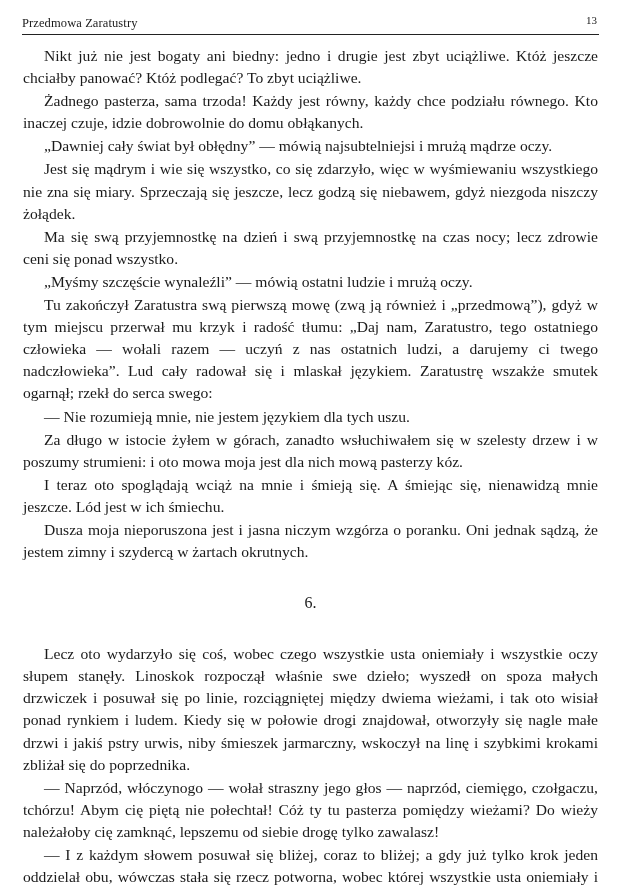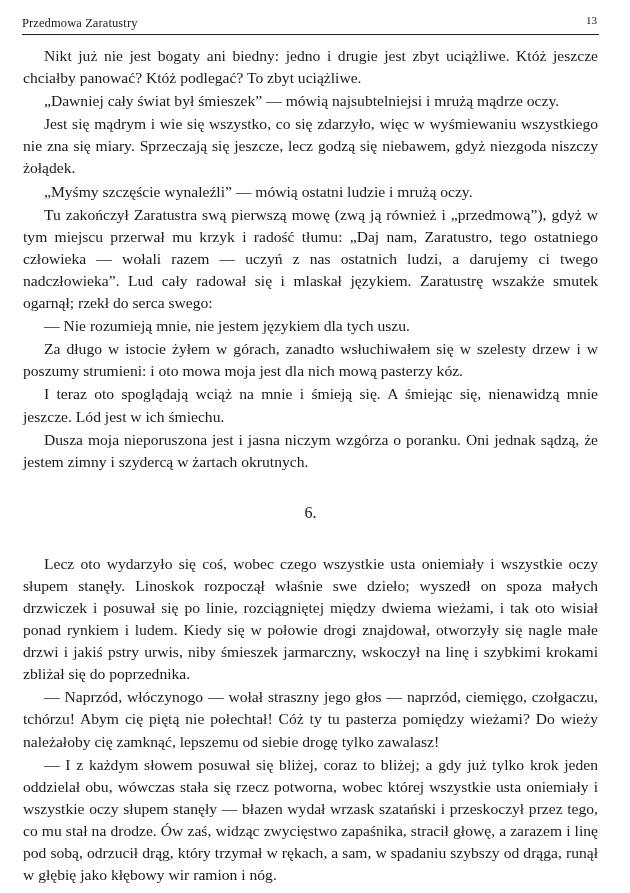--- a/index.html
+++ b/index.html
@@ -35,22 +35,24 @@
 <body>
 
 <div class="page">
   <div class="running-head">
     <span class="running-title">Przedmowa Zaratustry</span>
     <span class="page-number">13</span>
   </div>
 
   <div class="body-text">
     <p class="para">Nikt już nie jest bogaty ani biedny: jedno i drugie jest zbyt uciążliwe. Któż jeszcze chciałby panować? Któż podlegać? To zbyt uciążliwe.</p>
-    <p class="para">„Dawniej cały świat był śmieszek” — mówią najsubtelniejsi i mrużą mądrze oczy.</p>
+    <p class="para">Żadnego pasterza, sama trzoda! Każdy jest równy, każdy chce podziału równego. Kto inaczej czuje, idzie dobrowolnie do domu obłąkanych.</p>
+    <p class="para">„Dawniej cały świat był obłędny” — mówią najsubtelniejsi i mrużą mądrze oczy.</p>
     <p class="para">Jest się mądrym i wie się wszystko, co się zdarzyło, więc w wyśmiewaniu wszystkiego nie zna się miary. Sprzeczają się jeszcze, lecz godzą się niebawem, gdyż niezgoda niszczy żołądek.</p>
+    <p class="para">Ma się swą przyjemnostkę na dzień i swą przyjemnostkę na czas nocy; lecz zdrowie ceni się ponad wszystko.</p>
     <p class="para">„Myśmy szczęście wynaleźli” — mówią ostatni ludzie i mrużą oczy.</p>
     <p class="para">Tu zakończył Zaratustra swą pierwszą mowę (zwą ją również i „przedmową”), gdyż w tym miejscu przerwał mu krzyk i radość tłumu: „Daj nam, Zaratustro, tego ostatniego człowieka — wołali razem — uczyń z nas ostatnich ludzi, a darujemy ci twego nadczłowieka”. Lud cały radował się i mlaskał językiem. Zaratustrę wszakże smutek ogarnął; rzekł do serca swego:</p>
     <p class="para">— Nie rozumieją mnie, nie jestem językiem dla tych uszu.</p>
     <p class="para">Za długo w istocie żyłem w górach, zanadto wsłuchiwałem się w szelesty drzew i w poszumy strumieni: i oto mowa moja jest dla nich mową pasterzy kóz.</p>
     <p class="para">I teraz oto spoglądają wciąż na mnie i śmieją się. A śmiejąc się, nienawidzą mnie jeszcze. Lód jest w ich śmiechu.</p>
     <p class="para">Dusza moja nieporuszona jest i jasna niczym wzgórza o poranku. Oni jednak sądzą, że jestem zimny i szydercą w żartach okrutnych.</p>
 
     <div class="section-number">6.</div>
 
     <p class="para">Lecz oto wydarzyło się coś, wobec czego wszystkie usta oniemiały i wszystkie oczy słupem stanęły. Linoskok rozpoczął właśnie swe dzieło; wyszedł on spoza małych drzwiczek i posuwał się po linie, rozciągniętej między dwiema wieżami, i tak oto wisiał ponad rynkiem i ludem. Kiedy się w połowie drogi znajdował, otworzyły się nagle małe drzwi i jakiś pstry urwis, niby śmieszek jarmarczny, wskoczył na linę i szybkimi krokami zbliżał się do poprzednika.</p>

